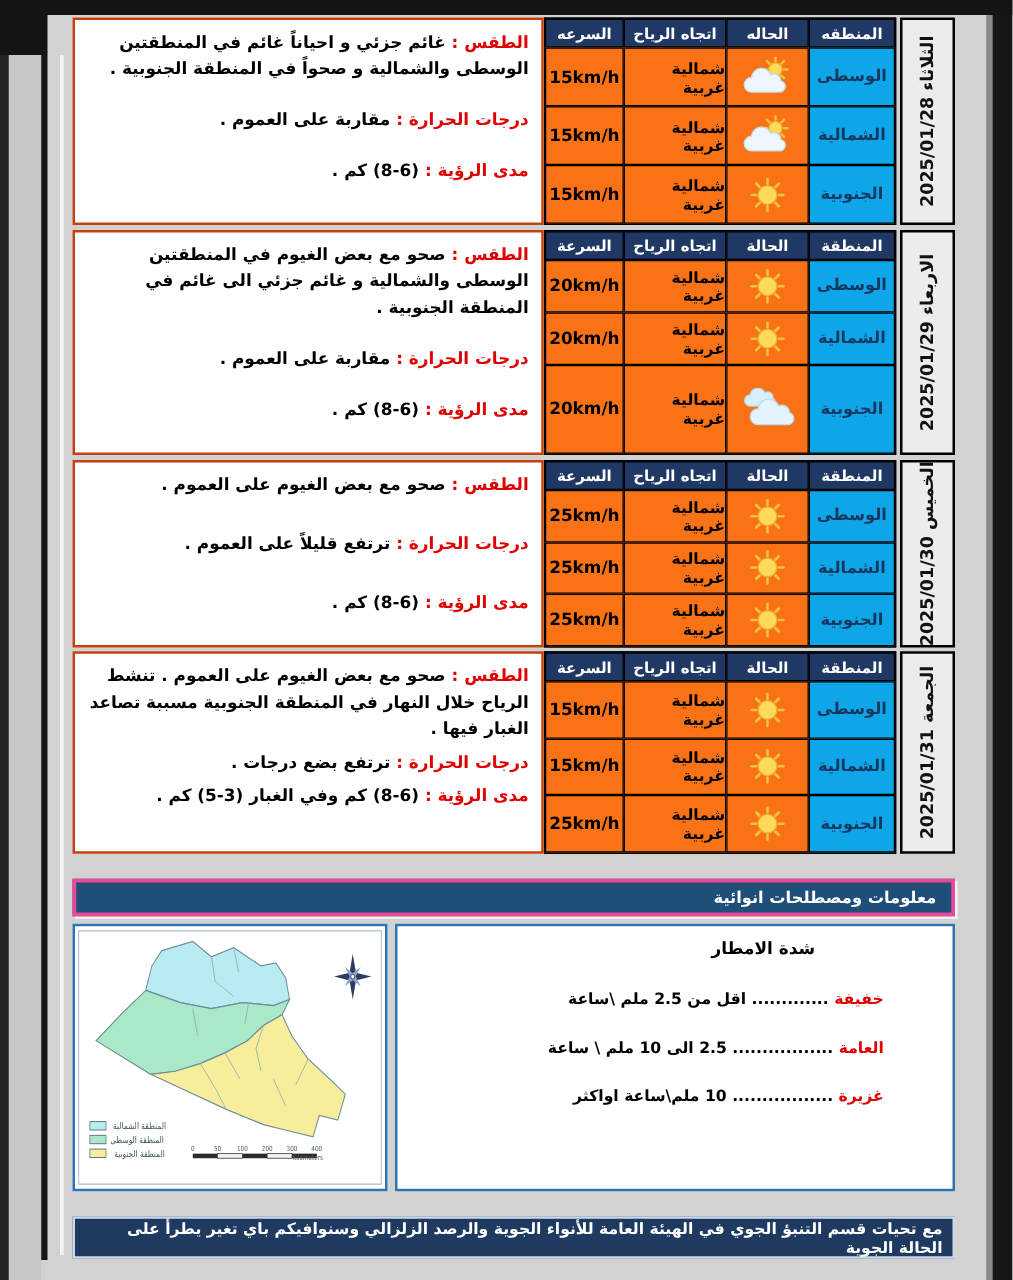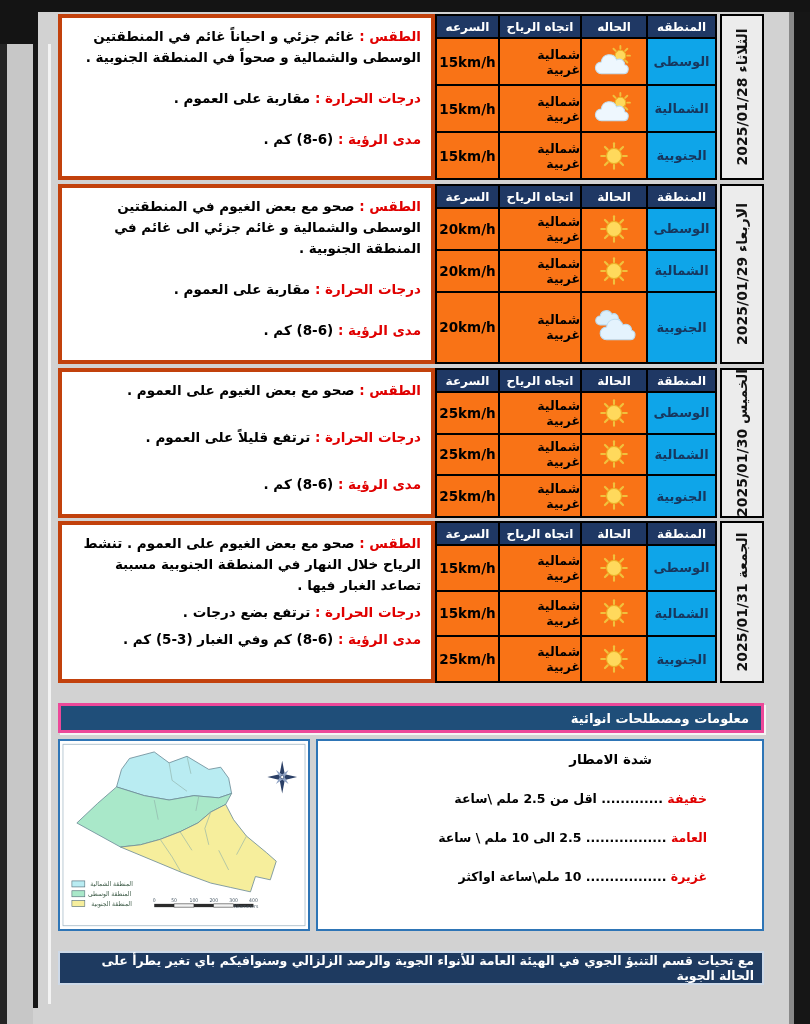--- a/index.html
+++ b/index.html
@@ -49,21 +49,21 @@
   .wtable > div{
     border:1px solid #000;display:flex;align-items:center;justify-content:center;
     font-weight:bold;overflow:hidden;
   }
   .th{background:#1f3864;color:#fff;font-size:12px;}
   .region{background:#0ea5e9;color:#17375e;font-size:13px;}
   .cell{background:#f97316;color:#000;font-size:12.5px;}
   .speed{font-size:13.5px;direction:ltr;}
 
   .desc{
-    flex:1;background:#fff;border:4px solid #c2410c;
+    flex:1;background:#fff;border:2px solid #c2410c;
     padding:8px 10px 4px 8px;text-align:right;direction:rtl;
     font-weight:bold;font-size:13.5px;line-height:1.55;color:#000;
   }
   .desc p{margin:0 0 20px 0;}
   .b3 .desc p{margin-bottom:26px;}
   .b4 .desc p{margin-bottom:6px;}
   .red{color:#e00000;}
 
   
   .wicon{display:block;}
@@ -73,21 +73,21 @@
   .wicon[data-icon="clouds"] .i-clouds{display:block;}
 
   
   .infobar{
     margin-top:20px;height:30px;background:#1f4e79;color:#fff;
     display:flex;align-items:center;justify-content:flex-start;
     padding:0 12px;box-sizing:border-box;
     font-weight:bold;font-size:13px;
     border:3px solid #ec4899;box-shadow:2px 2px 0 #f5f5f5;
   }
-  .boxesrow{display:flex;direction:rtl;gap:6px;margin-top:6px;height:192px;}
+  .boxesrow{display:flex;direction:rtl;gap:6px;margin-top:6px;height:214px;}
   .rainbox{
     flex:1;background:#fff;border:2px solid #2e75b6;box-sizing:border-box;
     direction:rtl;text-align:right;
   }
   .rain-title{font-weight:bold;font-size:13.5px;color:#000;margin:10px 110px 0 0;}
   .rain-item{font-weight:bold;font-size:12.5px;margin:24px 55px 0 0;}
   .mapbox{
     flex:0 0 252px;width:252px;background:#fff;border:2px solid #2e75b6;
     box-sizing:border-box;position:relative;
   }

